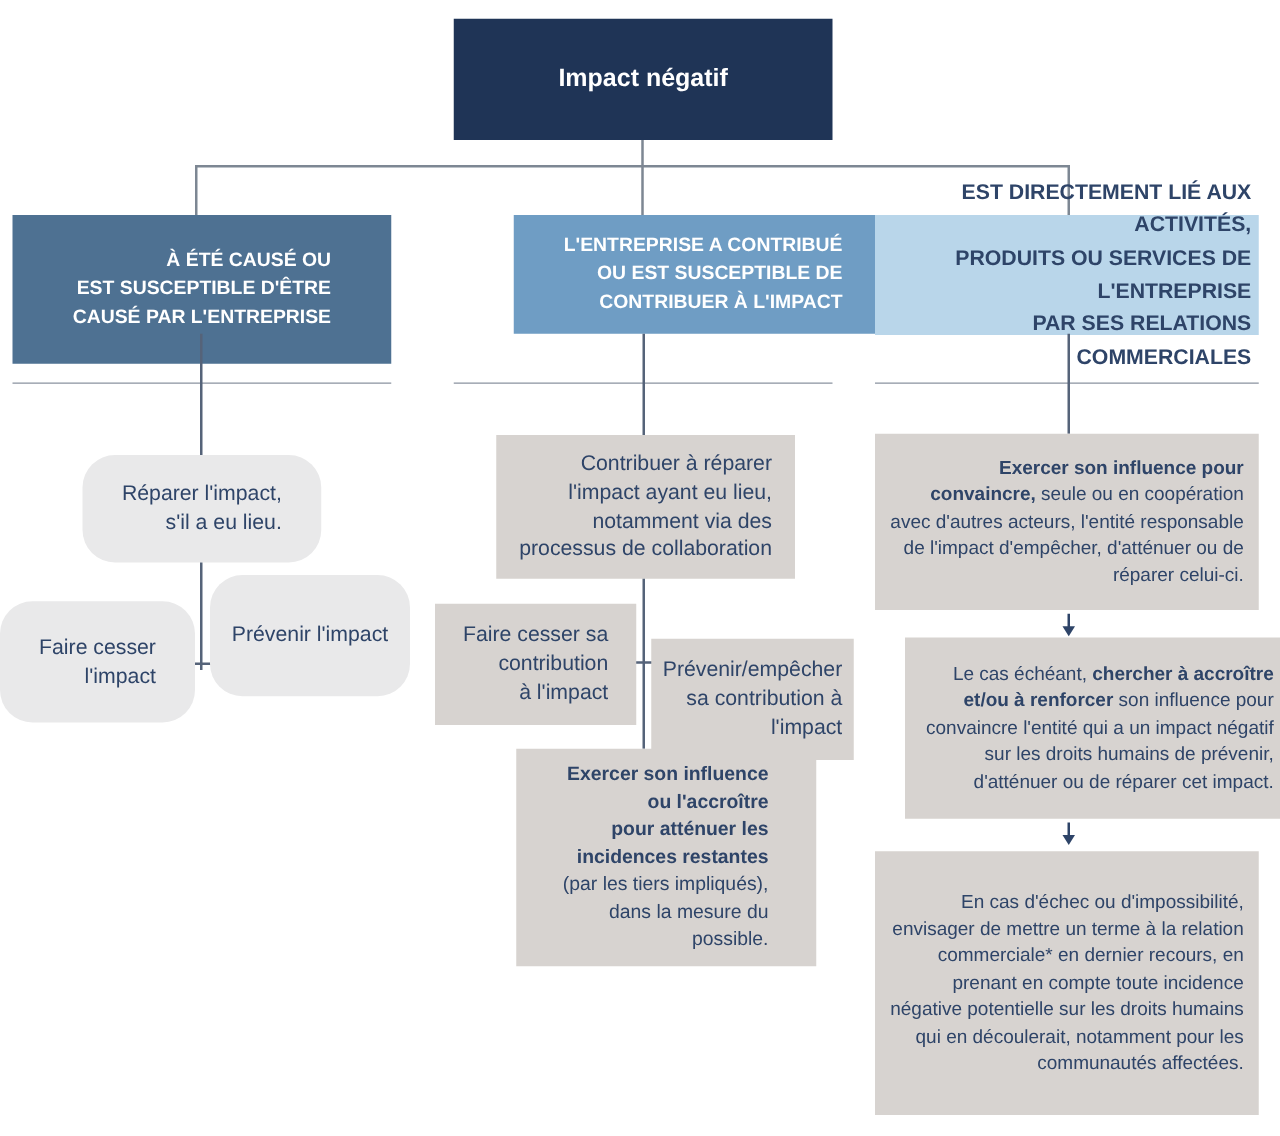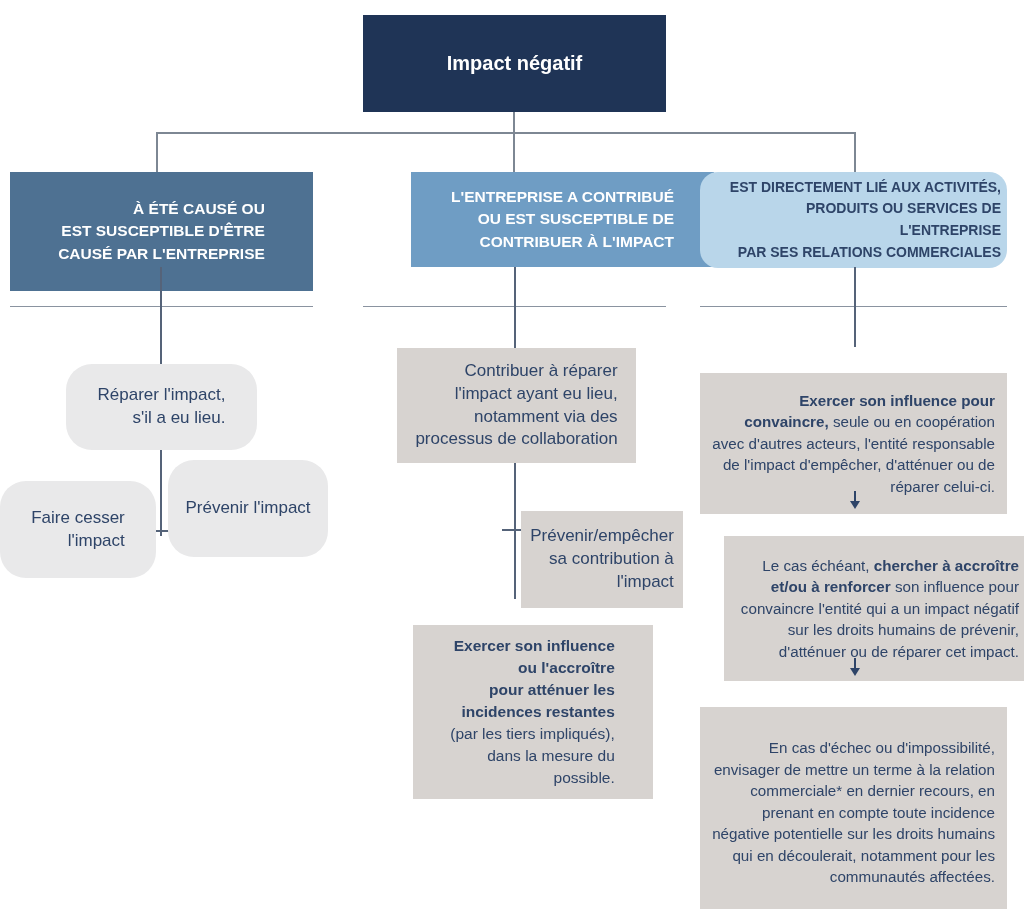--- a/index.html
+++ b/index.html
@@ -27,26 +27,26 @@
   }
   .pre{white-space:pre-line;}
   .root-node{
     background:var(--navy);color:#ffffff;font-weight:bold;font-size:20px;
   }
   .hdr{color:#ffffff;font-weight:bold;font-size:15.5px;line-height:1.45;padding:6px;}
   .hdr-left{background:var(--header-left-bg);}
   .hdr-mid{background:var(--header-mid-bg);}
   .hdr-right{
     background:var(--header-right-bg);color:var(--text-navy);
-    font-size:14px;line-height:1.55;border-radius:18px;
+    font-size:17px;line-height:1.55;
   }
   .gray-light{background:var(--box-light-gray);border-radius:26px;}
   .gray-warm{background:var(--box-warm-gray);}
   .body-txt{color:var(--text-navy);font-size:17px;line-height:1.35;padding:6px;}
-  .body-sm{color:var(--text-navy);font-size:15.2px;line-height:1.42;padding:8px 12px;margin-top:26px;}
+  .body-sm{color:var(--text-navy);font-size:15.2px;line-height:1.42;padding:8px 12px;}
   .b{font-weight:bold;}
   .hline,.vline{position:absolute;background:var(--line-gray);}
   .vline.dark,.hline.dark{background:var(--line-dark);}
   .divider{position:absolute;height:1px;background:var(--divider-gray);}
   .arrow-stem{position:absolute;width:2px;background:var(--arrow-navy);}
   .arrow-head{
     position:absolute;width:0;height:0;
     border-left:5px solid transparent;border-right:5px solid transparent;
     border-top:8px solid var(--arrow-navy);
   }
@@ -109,20 +109,25 @@
   <div class="box gray-warm body-txt pre" style="left:397px;top:348px;width:239px;height:115px;">
     <span>Contribuer à réparer
 l'impact ayant eu lieu,
 notamment via des
 processus de collaboration</span>
   </div>
 
   <div class="vline dark" style="left:514px;top:463px;width:1.5px;height:136px;"></div>
   <div class="hline dark" style="left:502px;top:529px;width:26px;height:1.5px;"></div>
 
+  <div class="box gray-warm body-txt pre" style="left:348px;top:483px;width:161px;height:97px;">
+    <span>Faire cesser sa
+contribution
+à l'impact</span>
+  </div>
   <div class="box gray-warm body-txt pre" style="left:521px;top:511px;width:162px;height:97px;">
     <span>Prévenir/empêcher
 sa contribution à
 l'impact</span>
   </div>
 
   <div class="box gray-warm body-sm pre" style="left:413px;top:599px;width:240px;height:174px;font-size:15.5px;padding-left:11px;">
     <span><span class="b">Exercer son influence
 ou l'accroître
 pour atténuer les

